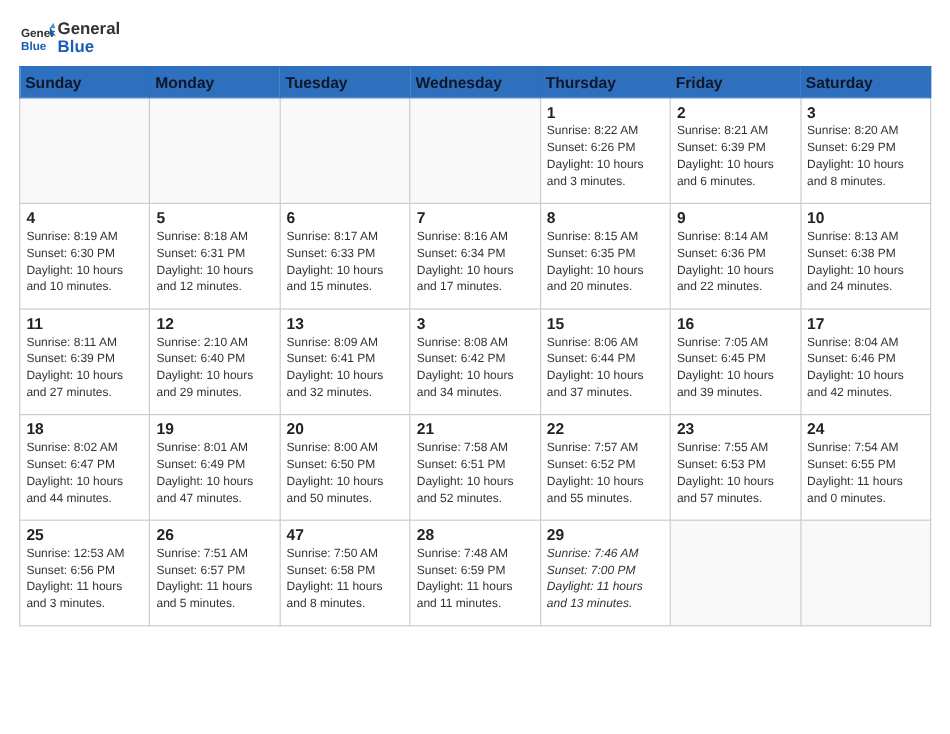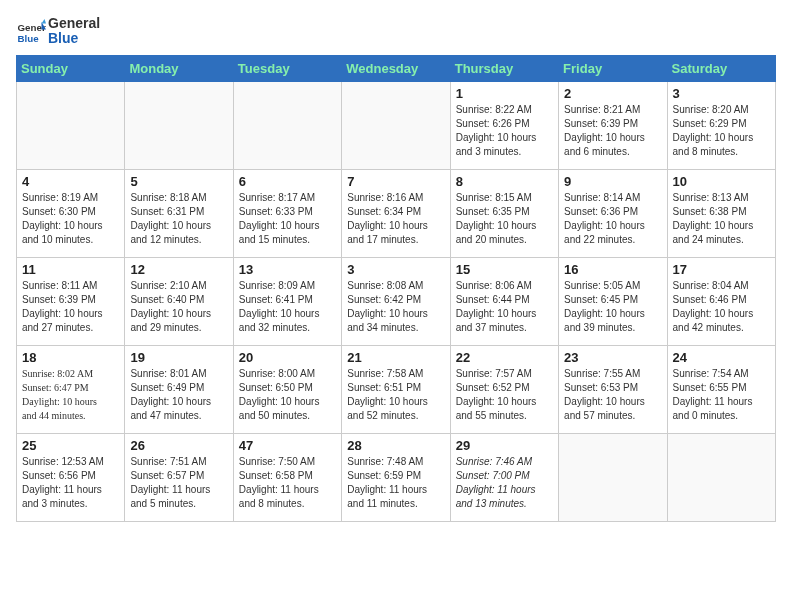--- a/index.html
+++ b/index.html
@@ -39,21 +39,21 @@
       color: #333;
       text-align: center;
       margin-bottom: 8px;
     }
     .calendar {
       width: 100%;
       border-collapse: collapse;
     }
     .calendar th {
       background: #2e6fbe;
-      color: #86efac;
+      color: #0f172a;
       font-size: 13px;
       font-weight: bold;
       padding: 5px 4px;
       text-align: left;
       border: 1px solid #2e6fbe;
     }
     .calendar td {
       vertical-align: top;
       border: 1px solid #ccc;
       padding: 4px 5px;
@@ -221,37 +221,37 @@
         </td>
         <td>
           <span class="day-number">15</span>
           <div class="day-info" style="white-space: pre-line;">Sunrise: 8:06 AM
 Sunset: 6:44 PM
 Daylight: 10 hours
 and 37 minutes.</div>
         </td>
         <td>
           <span class="day-number">16</span>
-          <div class="day-info" style="white-space: pre-line;">Sunrise: 5:05 AM
+          <div class="day-info" style="white-space: pre-line;">Sunrise: 7:05 AM
 Sunset: 6:45 PM
 Daylight: 10 hours
 and 39 minutes.</div>
         </td>
         <td>
           <span class="day-number">17</span>
           <div class="day-info" style="white-space: pre-line;">Sunrise: 8:04 AM
 Sunset: 6:46 PM
 Daylight: 10 hours
 and 42 minutes.</div>
         </td>
       </tr>
       <tr>
         <td>
           <span class="day-number">18</span>
-          <div class="day-info" style="white-space: pre-line; font-family: Liberation Serif, serif;">Sunrise: 8:02 AM
+          <div class="day-info" style="white-space: pre-line;">Sunrise: 8:02 AM
 Sunset: 6:47 PM
 Daylight: 10 hours
 and 44 minutes.</div>
         </td>
         <td>
           <span class="day-number">19</span>
           <div class="day-info" style="white-space: pre-line;">Sunrise: 8:01 AM
 Sunset: 6:49 PM
 Daylight: 10 hours
 and 47 minutes.</div>

